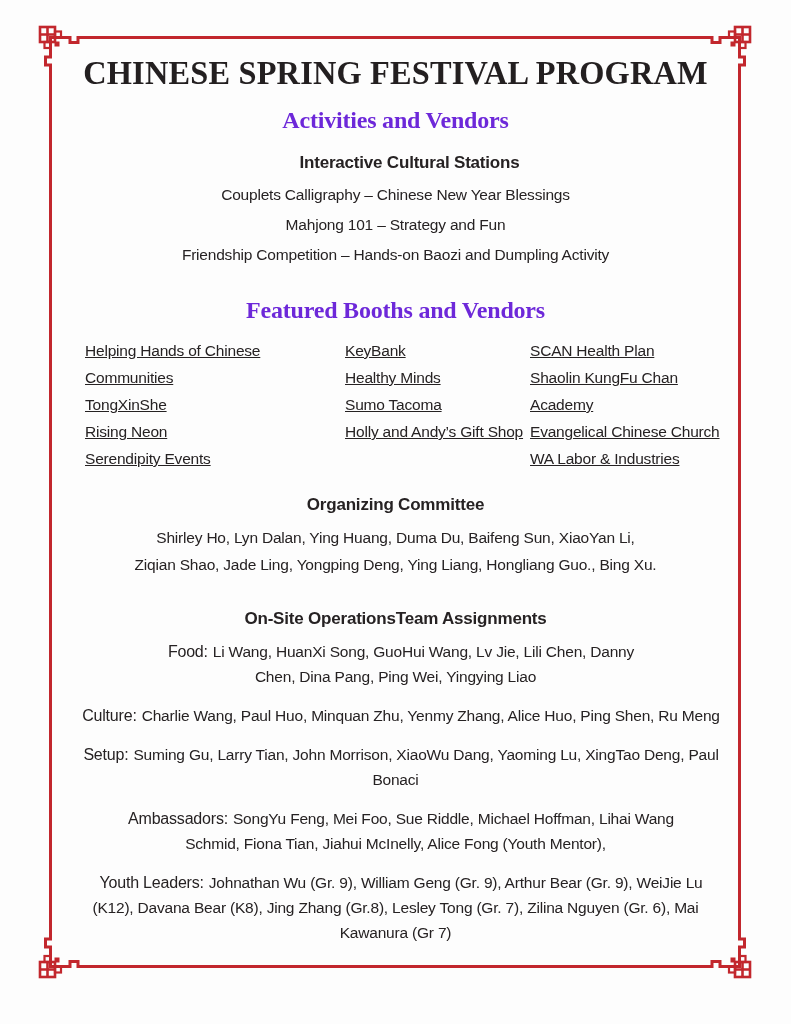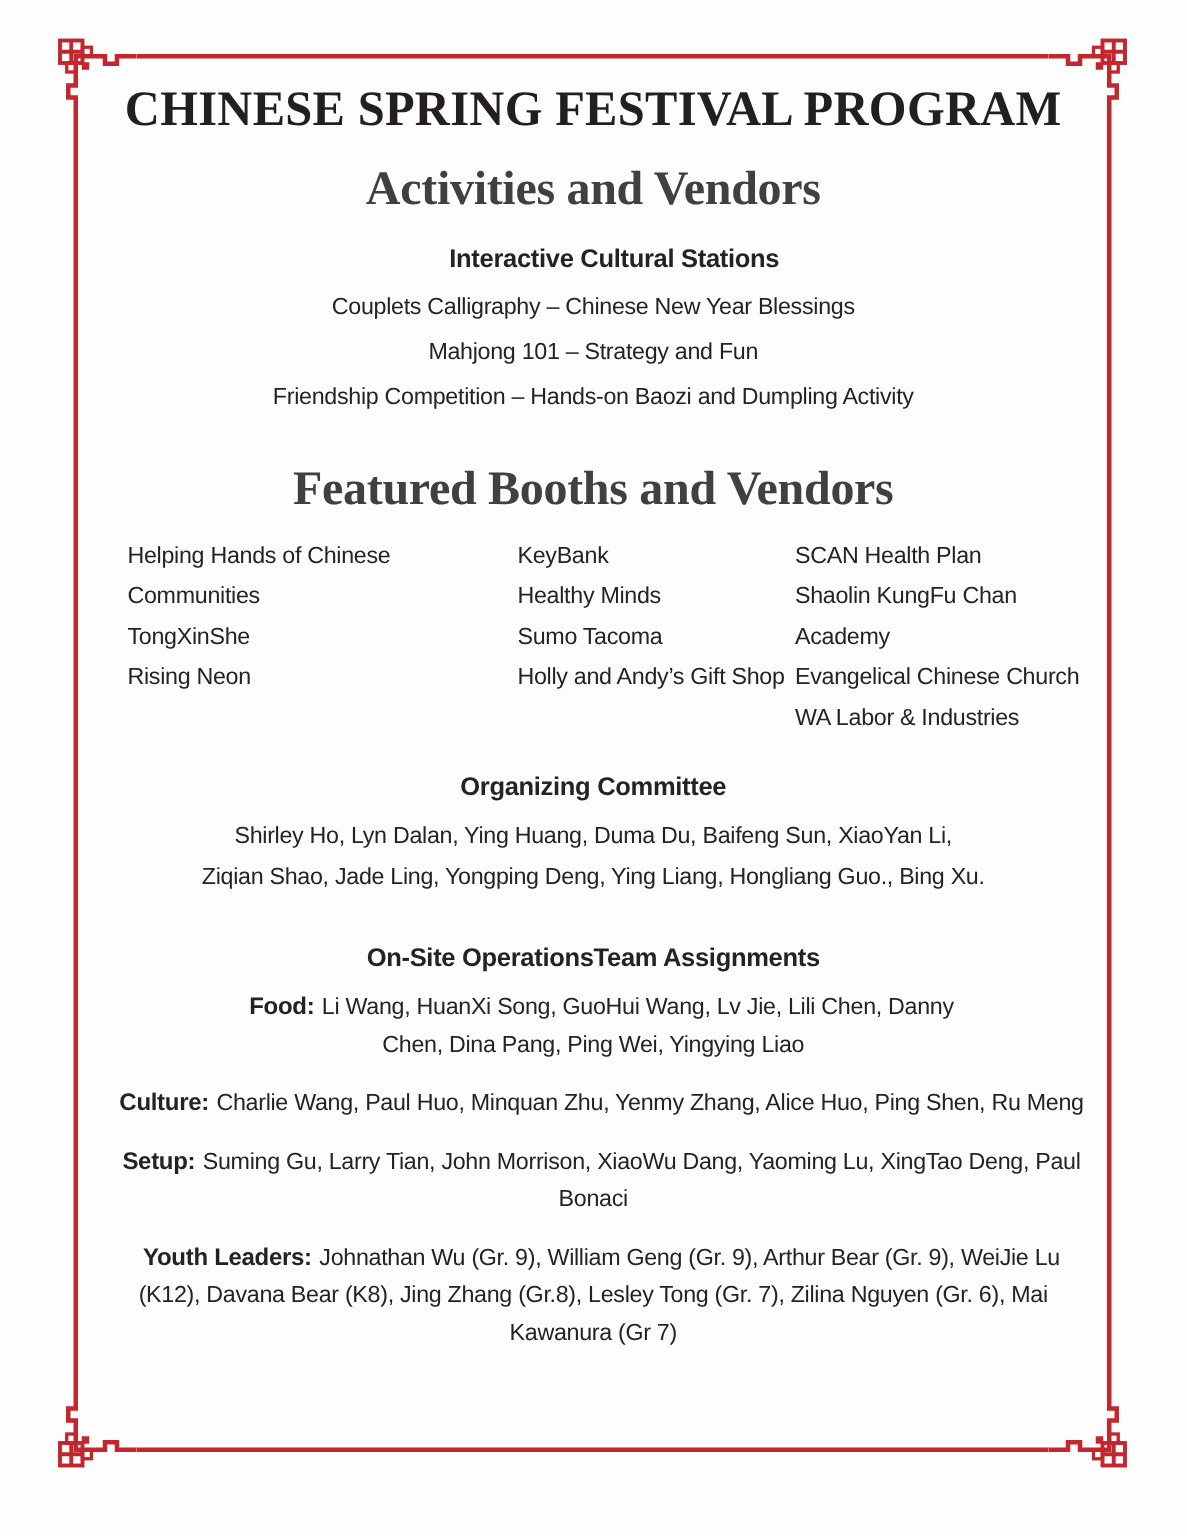--- a/index.html
+++ b/index.html
@@ -25,43 +25,43 @@
 
   
   .content { position:absolute; left:52px; right:52px; top:39px; bottom:39px;
              text-align:center; letter-spacing:-0.2px; }
   .doc-title {
     margin:16px 0 0 0; font-family:"Liberation Serif", serif; font-weight:bold;
     font-size:33px; letter-spacing:0.2px; color:#231f20; transform:scaleX(0.98);
   }
   .serif-head {
     margin:0; font-family:"Liberation Serif", serif; font-weight:bold;
-    font-size:32px; color:#404040;
+    font-size:24px; color:#6d28d9;
   }
   .h-activities { margin-top:15px; }
   .h-vendors    { margin-top:27px; }
   .h-recognition{ margin-top:49px; }
   .sans-subhead { margin:0; font-size:17px; font-weight:bold; }
   .sh-stations  { margin-top:19px;padding-left:28px; }
   .sh-committee { margin-top:23px; }
   .sh-operations{ margin-top:31px; }
   .activity-list { margin-top:7px; }
   .activity-list p { margin:0; font-size:15.5px; line-height:30px; }
 
   .vendor-grid {
     margin:13px 0 0 33px; display:grid; grid-template-columns:260px 185px auto;
     text-align:left; font-size:15.5px;
   }
-  .vendor-grid .col p { margin:0; line-height:27px; }
+  .vendor-grid .col p { margin:0; line-height:27px;text-decoration:underline; }
 
   .committee-lines { margin-top:9px; }
   .committee-lines p { margin:0; font-size:15.5px; line-height:27px; }
 
   .team { margin:0 auto; font-size:15.5px; line-height:25px; }
-  .team-label { font-weight:bold; font-size:16px; margin-right:5px;padding-left:11px; }
+  .team-label { font-weight:normal; font-size:16px; margin-right:5px;padding-left:11px; }
   .team-food        { margin-top:10px; max-width:505px; }
   .team-culture     { margin-top:14px; }
   .team-setup       { margin-top:14px; }
   .team-ambassadors { margin-top:14px; max-width:585px; }
   .team-youth       { margin-top:14px; max-width:648px; }
 </style>
 </head>
 <body>
 
 <div class="page">
@@ -124,20 +124,21 @@
       <p>Mahjong 101 – Strategy and Fun</p>
       <p>Friendship Competition – Hands-on Baozi and Dumpling Activity</p>
     </div>
 
     <h2 class="serif-head h-vendors">Featured Booths and Vendors</h2>
     <div class="vendor-grid">
       <div class="col">
         <p>Helping Hands of Chinese Communities</p>
         <p>TongXinShe</p>
         <p>Rising Neon</p>
+        <p>Serendipity Events</p>
       </div>
       <div class="col">
         <p>KeyBank</p>
         <p>Healthy Minds</p>
         <p>Sumo Tacoma</p>
         <p>Holly and Andy’s Gift Shop</p>
       </div>
       <div class="col">
         <p>SCAN Health Plan</p>
         <p>Shaolin KungFu Chan Academy</p>
@@ -154,17 +155,18 @@
     </div>
 
     <h3 class="sans-subhead sh-operations">On-Site OperationsTeam Assignments</h3>
 
     <p class="team team-food"><span class="team-label">Food:</span><span>Li Wang, HuanXi Song, GuoHui Wang, Lv Jie, Lili Chen, Danny Chen, Dina Pang, Ping Wei, Yingying Liao</span></p>
 
     <p class="team team-culture"><span class="team-label">Culture:</span><span>Charlie Wang, Paul Huo, Minquan Zhu, Yenmy Zhang, Alice Huo, Ping Shen, Ru Meng</span></p>
 
     <p class="team team-setup"><span class="team-label">Setup:</span><span>Suming Gu, Larry Tian, John Morrison, XiaoWu Dang, Yaoming Lu, XingTao Deng, Paul Bonaci</span></p>
 
+    <p class="team team-ambassadors"><span class="team-label">Ambassadors:</span><span>SongYu Feng, Mei Foo, Sue Riddle, Michael Hoffman, Lihai Wang Schmid, Fiona Tian, Jiahui McInelly, Alice Fong (Youth Mentor),</span></p>
 
     <p class="team team-youth"><span class="team-label">Youth Leaders:</span><span>Johnathan Wu (Gr. 9), William Geng (Gr. 9), Arthur Bear (Gr. 9), WeiJie Lu (K12), Davana Bear (K8), Jing Zhang (Gr.8), Lesley Tong (Gr. 7), Zilina Nguyen (Gr. 6), Mai Kawanura (Gr 7)</span></p>
 
   </div>
 </div>
 
 </body></html>

